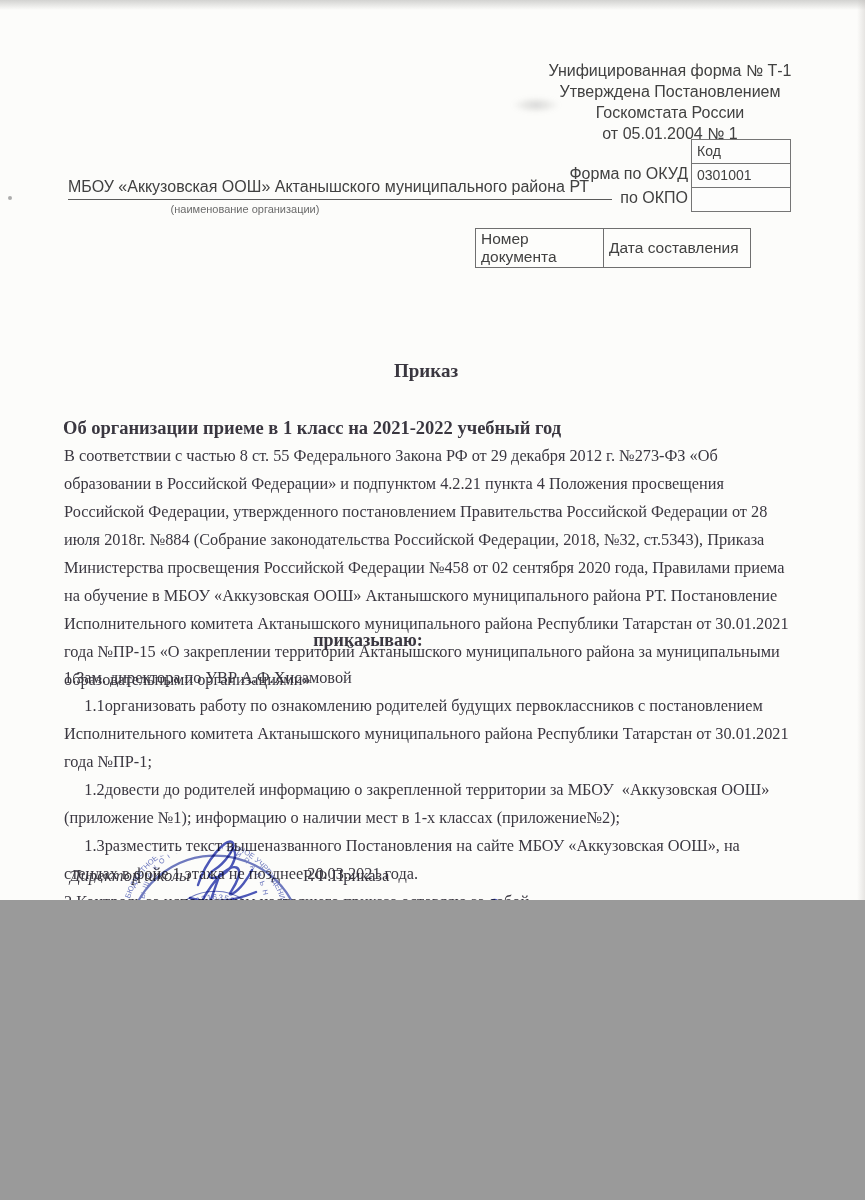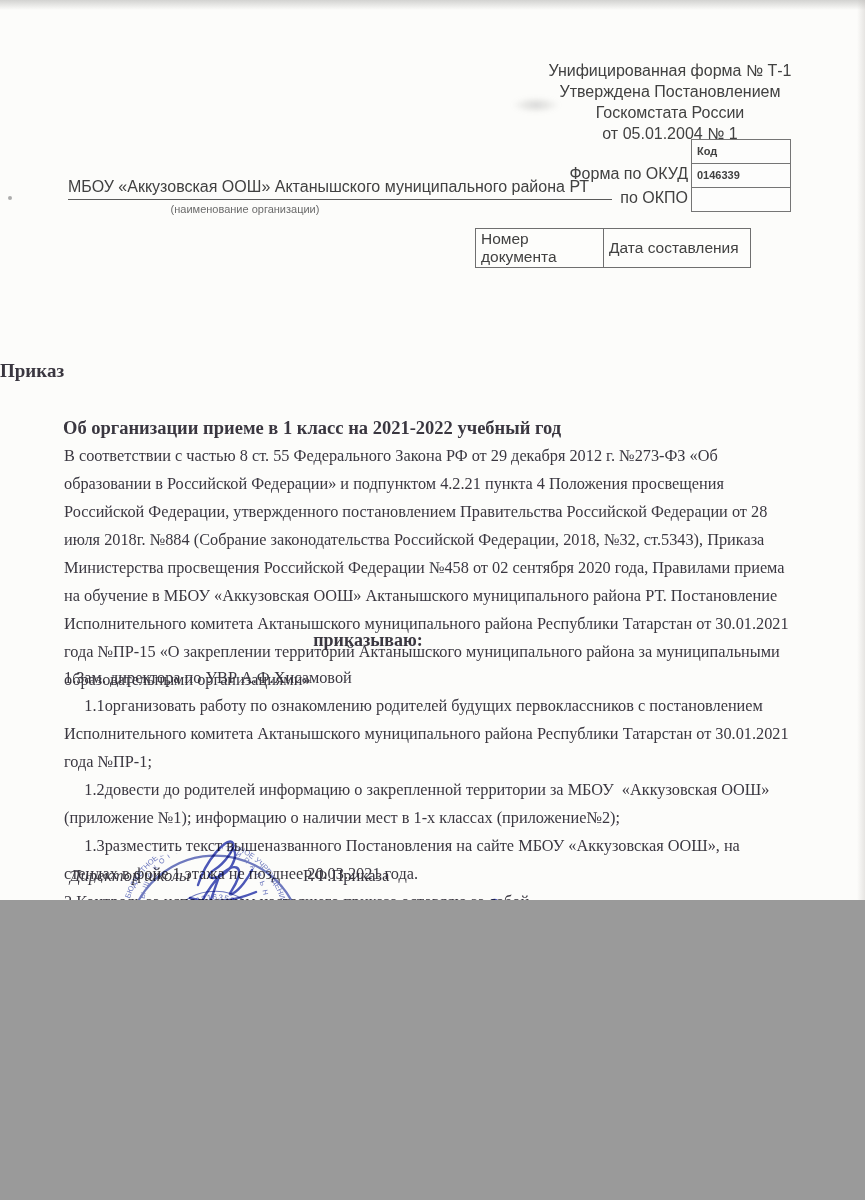--- a/index.html
+++ b/index.html
@@ -19,39 +19,39 @@
   .smudge{position:absolute;left:512px;top:97px;width:48px;height:16px;border-radius:50%;
     background:radial-gradient(closest-side, rgba(120,120,120,.28), rgba(120,120,120,0));filter:blur(2px);}
   .dot{position:absolute;left:8px;top:196px;width:4px;height:4px;border-radius:50%;background:#8a8a8a;opacity:.7;}
 
   .sans{font-family:"Liberation Sans", sans-serif;color:#414141;}
 
   .hdr-right{position:absolute;left:545px;top:60px;width:250px;
     font-size:16px;line-height:21px;text-align:center;white-space:pre;}
 
   .code-table{position:absolute;left:691px;top:139px;width:100px;
-    font-size:11px;line-height:22px;font-weight:bold;}
+    font-size:14px;line-height:22px;}
   .code-cell{border:1px solid #757575;height:23px;padding:0 0 0 5px;background:rgba(255,255,255,.4);}
   .code-cell + .code-cell{border-top:none;}
 
   .lbl-okud{position:absolute;left:540px;top:165px;width:148px;text-align:right;font-size:16px;}
   .lbl-okpo{position:absolute;left:540px;top:189px;width:148px;text-align:right;font-size:16px;}
 
   .org-line{position:absolute;left:68px;top:178px;width:544px;
     font-size:16px;border-bottom:1.5px solid #5a5a5a;padding-bottom:3px;white-space:nowrap;}
   .org-caption{position:absolute;left:70px;top:203px;width:350px;text-align:center;
     font-size:11px;color:#6b6b6b;}
 
   .doc-table{position:absolute;left:475px;top:228px;border-collapse:collapse;
     font-family:"Liberation Sans", sans-serif;color:#414141;font-size:15.5px;}
   .doc-table td{border:1px solid #6f6f6f;padding:1px 5px;height:22px;background:rgba(255,255,255,.3);}
   .doc-table .c1{width:117px;}
   .doc-table .c2{width:136px;}
 
-  .title{position:absolute;left:0;top:360px;width:830px;
+  .title{position:absolute;left:11px;top:360px;width:830px;text-align:center;
     font-size:19px;font-weight:bold;}
   .subject{position:absolute;left:63px;top:398px;font-size:18.5px;font-weight:bold;margin-top:20px;}
 
   .pre-block{position:absolute;left:64px;font-size:16.3px;line-height:28px;white-space:pre;}
   .preamble{top:442px;}
   .order-word{position:absolute;left:0;top:630px;width:736px;text-align:center;
     font-size:18px;font-weight:bold;}
   .items{top:664px;}
 
   .sig-label{position:absolute;left:70px;top:866px;font-size:16.5px;font-style:italic;}
@@ -78,21 +78,21 @@
   <div class="smudge"></div>
   <div class="dot"></div>
 
   <div class="sans hdr-right">Унифицированная форма № Т-1
 Утверждена Постановлением
 Госкомстата России
 от 05.01.2004 № 1</div>
 
   <div class="sans code-table">
     <div class="code-cell">Код</div>
-    <div class="code-cell">0146339</div>
+    <div class="code-cell">0301001</div>
     <div class="code-cell"></div>
   </div>
   <div class="sans lbl-okud">Форма по ОКУД</div>
   <div class="sans lbl-okpo">по ОКПО</div>
 
   <div class="sans org-caption">(наименование организации)</div>
   <div class="sans org-line">МБОУ «Аккузовская ООШ» Актанышского муниципального района РТ</div>
 
   <table class="doc-table">
     <tbody>

